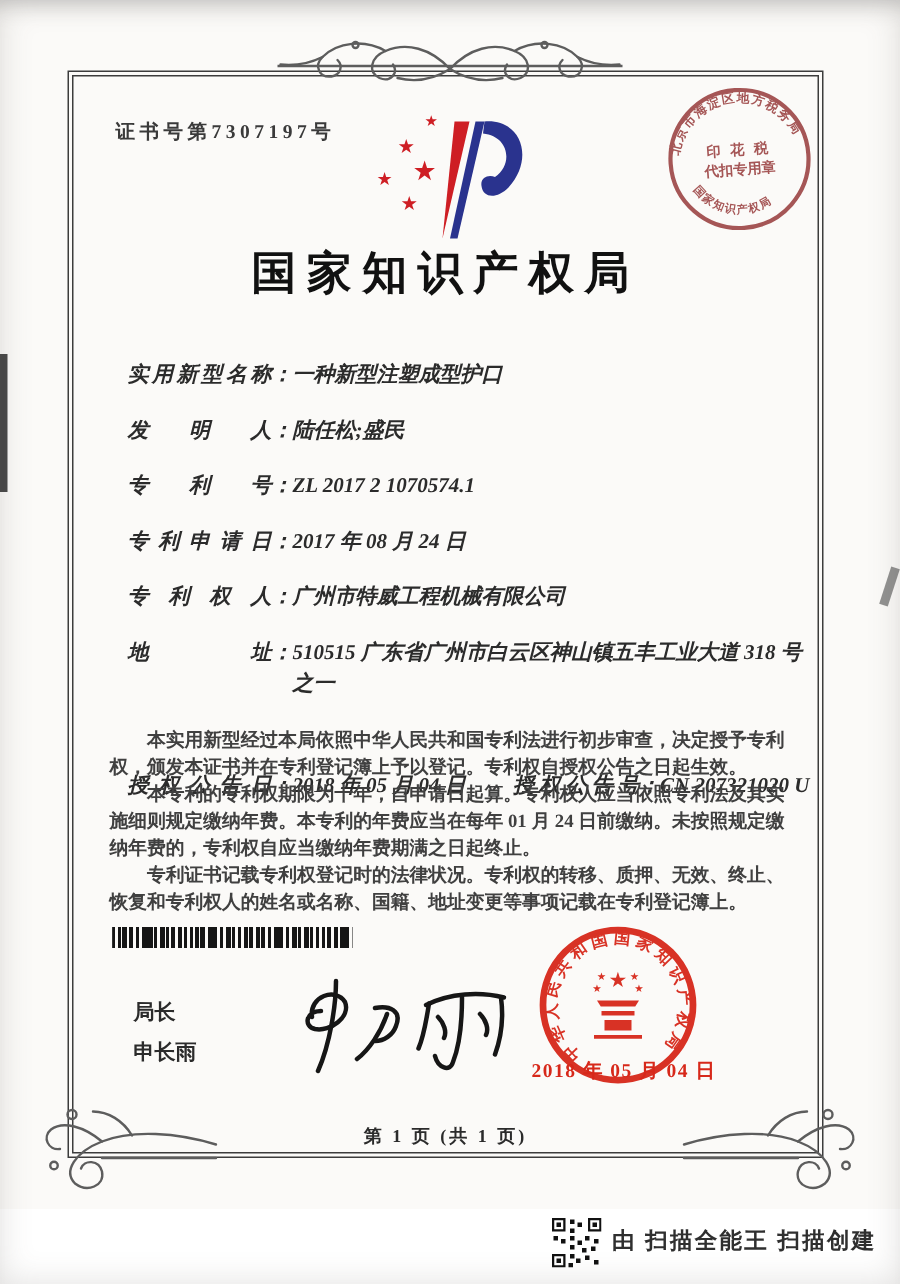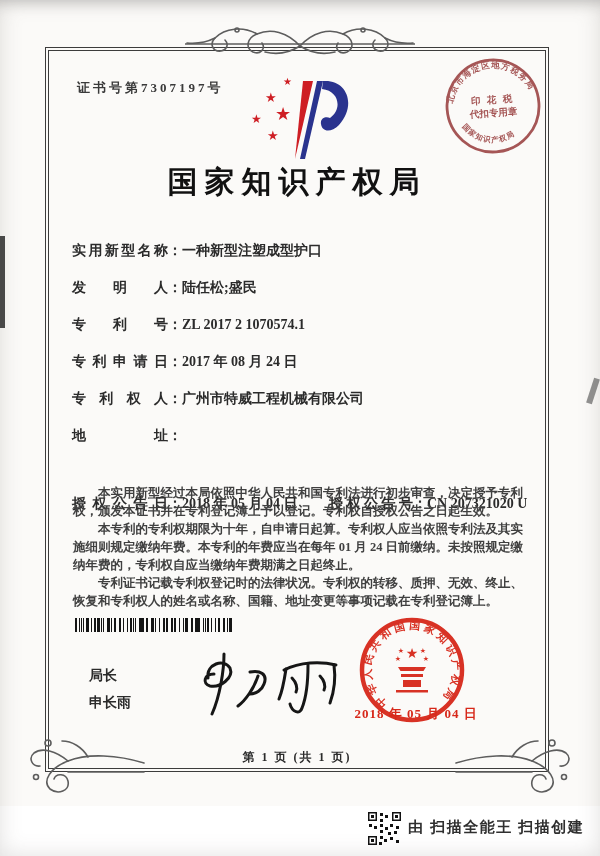--- a/index.html
+++ b/index.html
@@ -19,21 +19,21 @@
   
   .logo{position:absolute;left:196px;top:26px;width:110px;height:86px;}
   .logo .star{position:absolute;color:#ce1e24;line-height:1;}
   .logo svg{position:absolute;left:40px;top:0;}
   
   .taxstamp{position:absolute;left:393px;top:4px;width:102px;height:102px;opacity:.88;transform:rotate(-4deg);}
   
   .title{position:absolute;left:0;top:111px;width:100%;text-align:center;
     font-size:30px;font-weight:700;letter-spacing:7px;color:#111;}
   
-  .fields{position:absolute;left:23px;top:189px;width:452px;font-size:14px;font-weight:700;}
+  .fields{position:absolute;left:36px;top:189px;width:452px;font-size:14px;font-weight:700;font-style:italic;}
   .frow{display:flex;margin-bottom:16px;line-height:21px;}
   .frow.addr{margin-bottom:8px;}
   .flabel{display:inline-block;width:96px;text-align:justify;text-align-last:justify;flex:0 0 96px;}
   .fcolon{flex:0 0 14px;}
   .fvalue{flex:1;max-width:340px;}
   .grantrow{position:relative;display:flex;line-height:21px;margin-top:47px;}
   .grant-right{position:absolute;left:257px;top:0;display:flex;white-space:nowrap;}
   .grant-right .flabel{width:84px;flex:0 0 84px;}
   
   .paras{position:absolute;left:24px;top:433px;width:450px;font-size:12.5px;
@@ -148,20 +148,21 @@
       <span class="fvalue">2017 年 08 月 24 日</span>
     </div>
     <div class="frow">
       <span class="flabel">专利权人</span>
         <span class="fcolon">：</span>
       <span class="fvalue">广州市特威工程机械有限公司</span>
     </div>
     <div class="frow addr">
       <span class="flabel">地址</span>
         <span class="fcolon">：</span>
+      <span class="fvalue">510515 广东省广州市白云区神山镇五丰工业大道 318 号之一</span>
     </div>
     <div class="grantrow">
       <span class="flabel">授权公告日</span>
         <span class="fcolon">：</span>
       <span>2018 年 05 月 04 日</span>
       <span class="grant-right">
         <span class="flabel">授权公告号</span>
           <span class="fcolon">：</span>
         <span>CN 207321020 U</span>
       </span>

